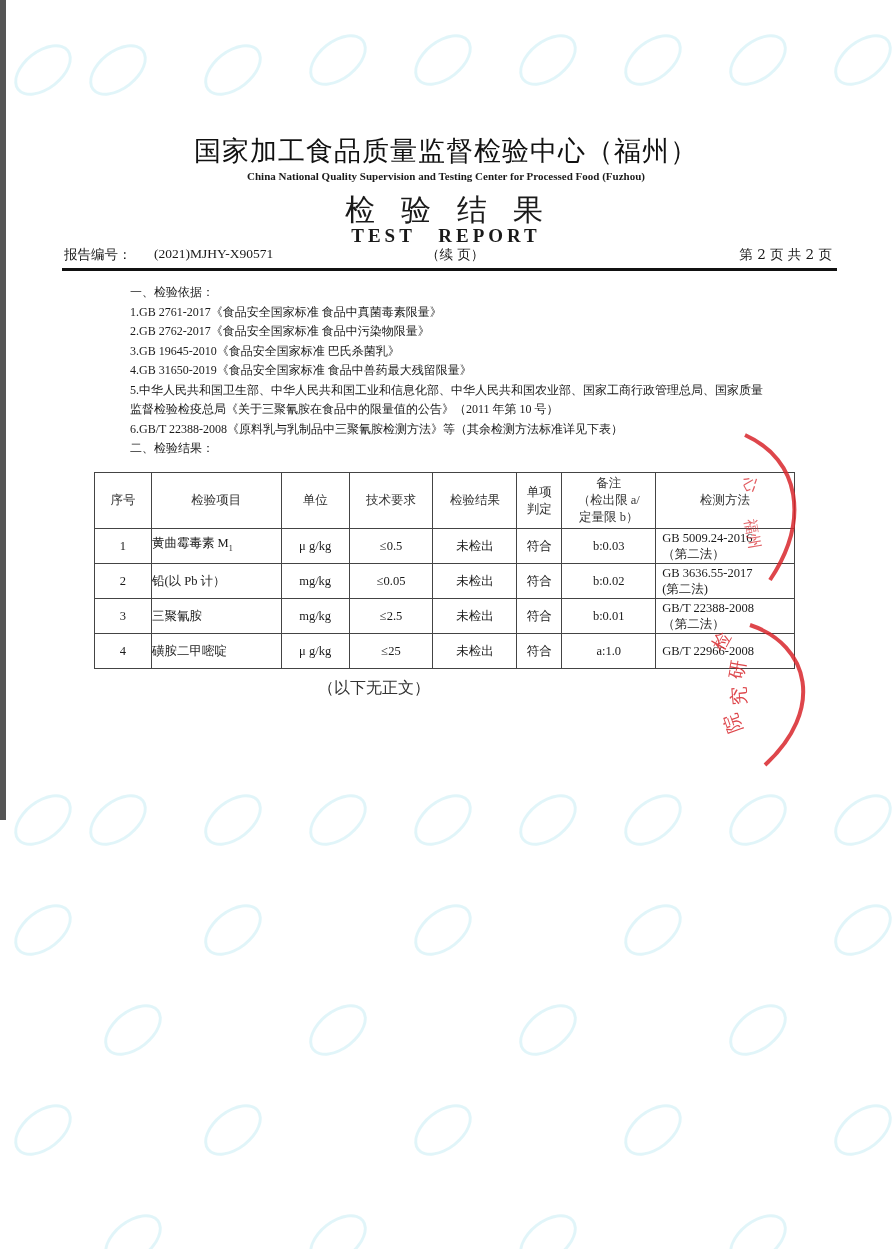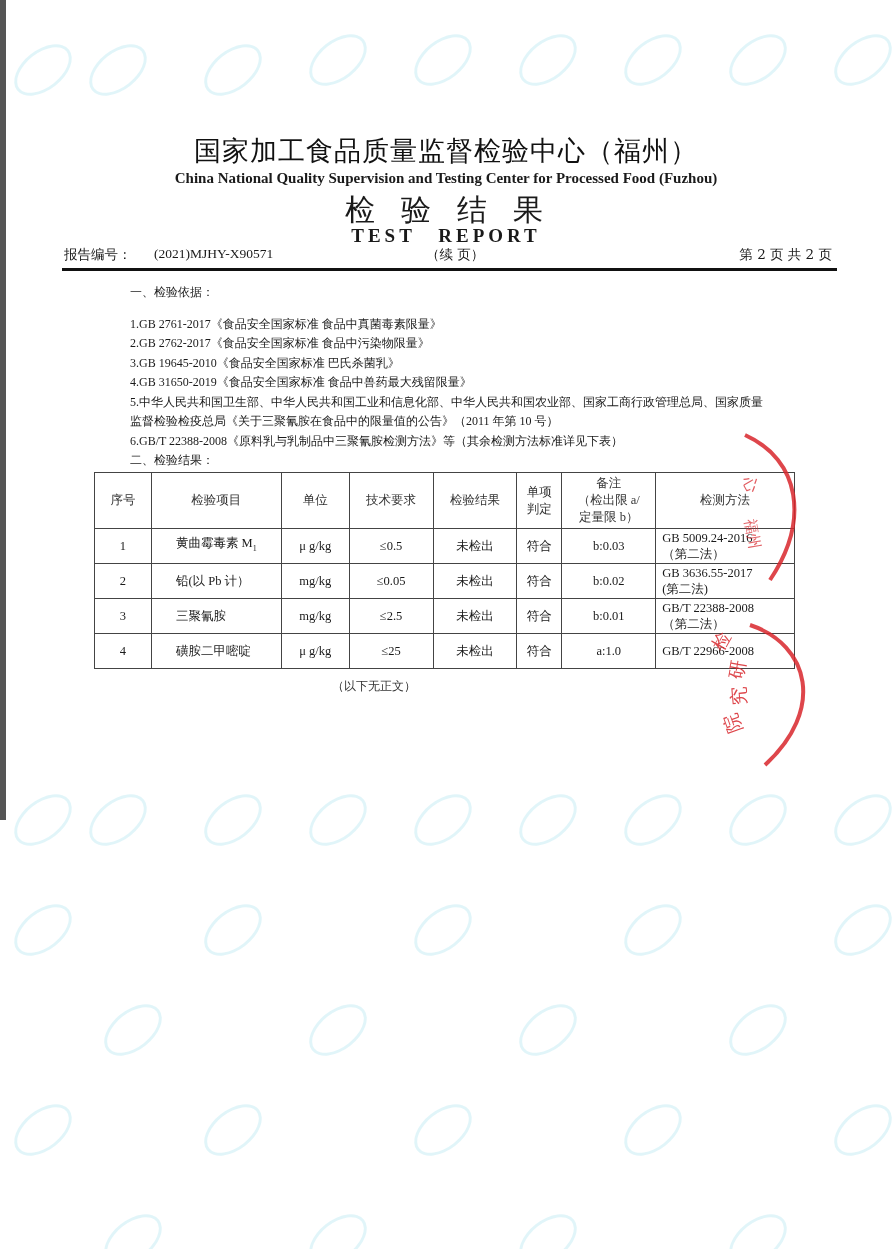--- a/index.html
+++ b/index.html
@@ -18,21 +18,21 @@
     border: 3px solid rgba(170,225,238,0.35);
     transform: rotate(-38deg);
   }
   .header-cn {
     position: absolute; left: 0; width: 892px; top: 133px;
     text-align: center; font-size: 27px; letter-spacing: 1px;
     font-family: "DejaVu Sans", sans-serif; color: #111;
   }
   .header-en {
     position: absolute; left: 0; width: 892px; top: 170px;
-    text-align: center; font-size: 15px; font-weight: bold;
+    text-align: center; font-size: 11px; font-weight: bold;
     font-family: "Liberation Serif", serif;
   }
   .title-cn {
     position: absolute; left: 0; width: 892px; top: 190px;
     text-align: center; font-size: 30px; letter-spacing: 26px;
     font-family: "DejaVu Serif", serif; padding-left: 22px; box-sizing: border-box;
   }
   .title-en {
     position: absolute; left: 0; width: 892px; top: 225px;
     text-align: center; font-size: 19px; font-weight: bold; letter-spacing: 4px;
@@ -48,35 +48,35 @@
   .meta-row .pages { position: absolute; right: 0; font-family: "DejaVu Serif", serif; }
   .rule {
     position: absolute; left: 62px; width: 775px; top: 268px; height: 3px; background: #111;
   }
   .basis {
     position: absolute; left: 130px; top: 283px; width: 650px;
     font-size: 12px; line-height: 19.5px; font-family: "Liberation Serif", serif;
   }
   .basis div { white-space: nowrap; }
   .basis .wrap { white-space: normal; }
-  .basis .heading { margin-bottom: 12px; }
+  .basis .heading { margin-bottom: 0; }
   table.results {
     position: absolute; left: 94px; top: 472px; width: 701px;
     border-collapse: collapse; font-size: 12.5px; font-family: "Liberation Serif", serif;
   }
   table.results th, table.results td {
     border: 1px solid #444; text-align: center; padding: 0 4px; font-weight: normal;
   }
   table.results thead th { height: 55px; color: #333; }
   table.results tbody td { height: 34px; line-height: 16px; }
-  table.results td.item { text-align: left; padding-left: 24px; }
+  table.results td.item { text-align: left; padding-left: 0; }
   table.results td.method { text-align: left; padding-left: 6px; }
   .end-note {
     position: absolute; left: 0; width: 748px; top: 678px; text-align: center;
-    font-size: 12px; color: #333;
+    font-size: 16px; color: #333;
   }
   .stamp {
     position: absolute; left: 650px; top: 430px; width: 240px; height: 340px;
     pointer-events: none;
   }
 </style>
 </head>
 <body>
 
 <div class="left-edge"></div>

